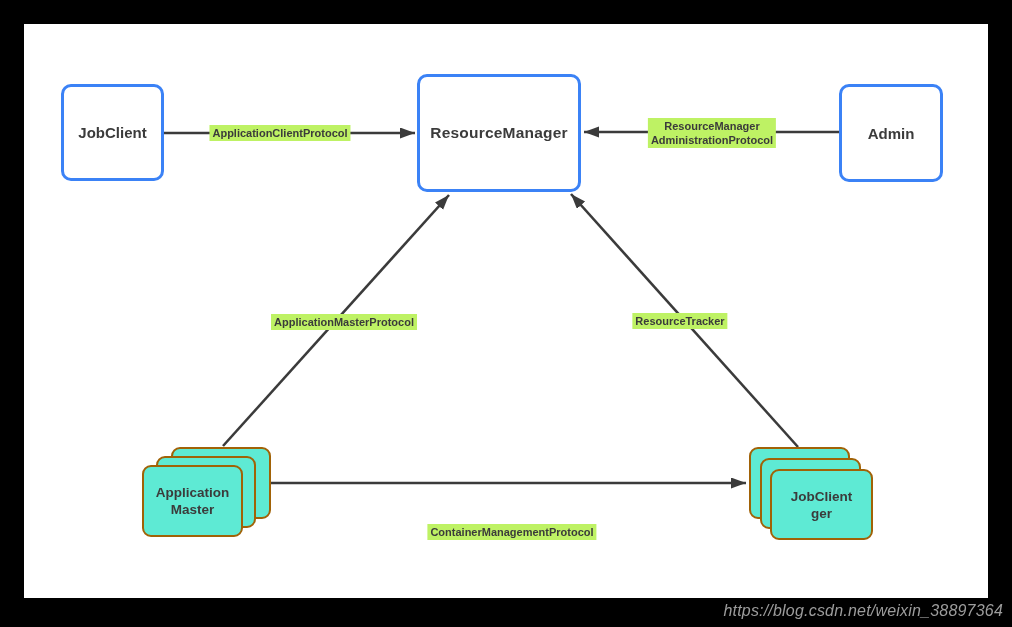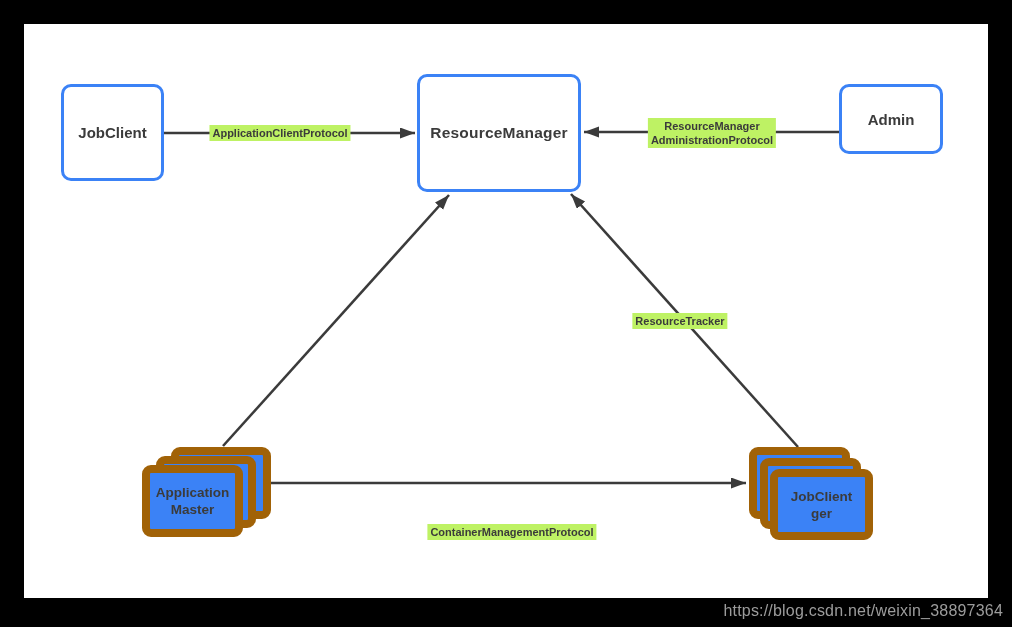--- a/index.html
+++ b/index.html
@@ -31,22 +31,22 @@
     border-radius: 10px;
     display: flex; align-items: center; justify-content: center;
     color: #3b3b3b;
     font-weight: bold;
     text-align: center;
   }
   .node.big { font-size: 15px; }
   .node.rm  { font-size: 15.5px; letter-spacing: 0.2px; }
   .stack-box {
     position: absolute;
-    background: #3b82f6;
-    border: 8px solid #a16207;
+    background: #5eead4;
+    border: 2px solid #a16207;
     border-radius: 9px;
   }
   .stack-front {
     display: flex; align-items: center; justify-content: center;
     color: #3b3b3b; font-weight: bold; font-size: 13.5px;
     text-align: center; line-height: 17px;
   }
   .edge-label {
     position: absolute;
     transform: translate(-50%, -50%);
@@ -59,20 +59,21 @@
     text-align: center;
     padding: 1px 3px;
   }
   .watermark {
     position: absolute;
     right: 9px; bottom: 7px;
     color: #9c9c9c;
     font-size: 16px;
     font-weight: normal;
     letter-spacing: 0.2px;
+    font-style: italic;
   }
 </style>
 </head>
 <body>
 
 <div class="frame">
   <div class="canvas">
 
     <svg class="lines-layer" width="964" height="574" viewBox="0 0 964 574">
       <defs>
@@ -110,31 +111,32 @@
     </div>
 
     <div class="node big" style="left:37px; top:60px; width:103px; height:97px;">
       <span>JobClient</span>
     </div>
 
     <div class="node rm" style="left:393px; top:50px; width:164px; height:118px;">
       <span>ResourceManager</span>
     </div>
 
-    <div class="node big" style="left:815px; top:60px; width:104px; height:70px;">
+    <div class="node big" style="left:815px; top:60px; width:104px; height:98px;">
       <span>Admin</span>
     </div>
 
     <div class="edge-label" style="left:256px; top:109px;">ApplicationClientProtocol</div>
 
     <div class="edge-label" style="left:688px; top:109px;">
       <div>ResourceManager</div>
       <div>AdministrationProtocol</div>
     </div>
 
+    <div class="edge-label" style="left:320px; top:298px;">ApplicationMasterProtocol</div>
 
     <div class="edge-label" style="left:656px; top:297px;">ResourceTracker</div>
 
     <div class="edge-label" style="left:488px; top:460px;margin-top:48px;">ContainerManagementProtocol</div>
 
   </div>
 
   <div class="watermark">https://blog.csdn.net/weixin_38897364</div>
 </div>
 

